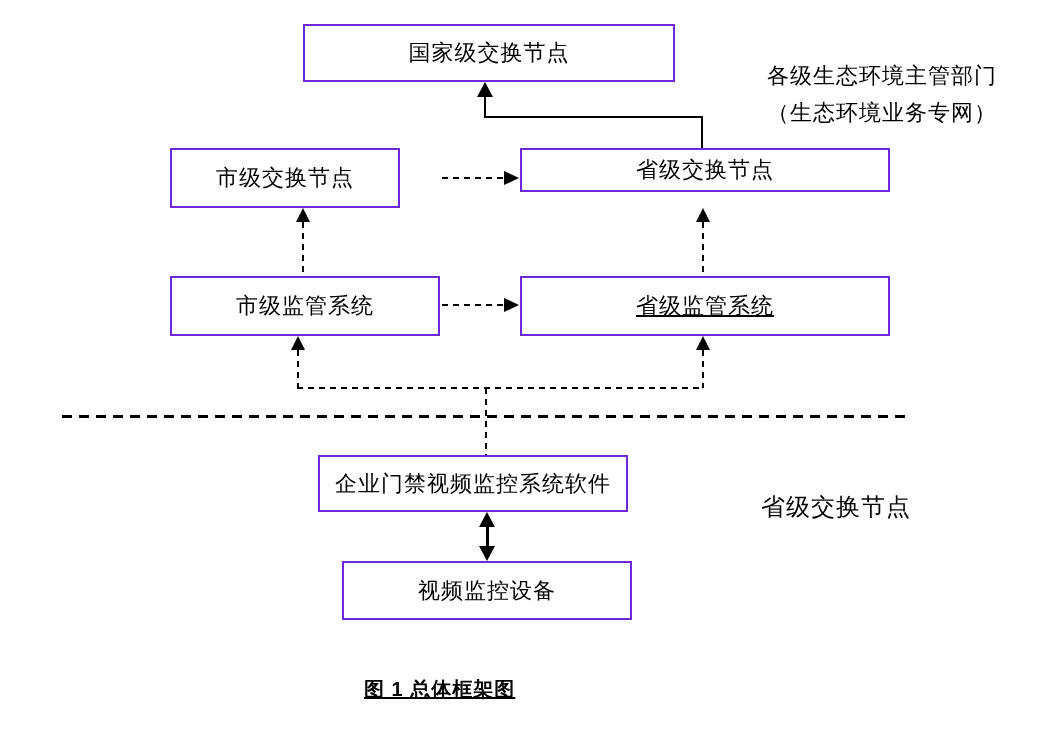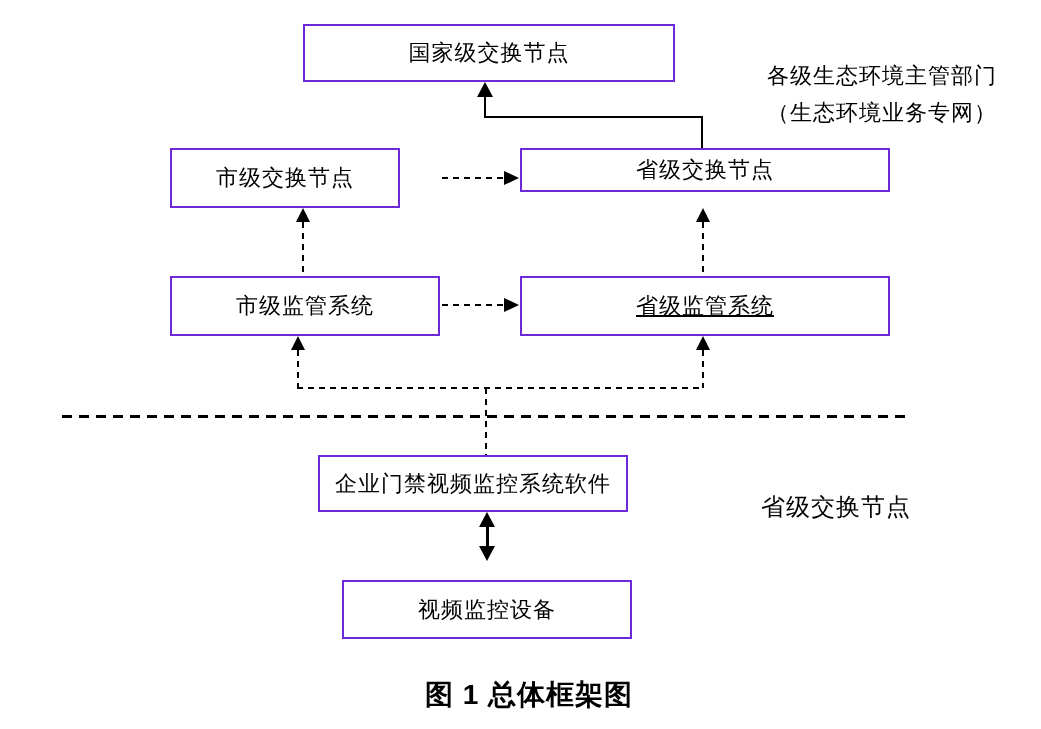--- a/index.html
+++ b/index.html
@@ -55,46 +55,47 @@
     position: absolute;
     font-size: 22px;
     letter-spacing: 1px;
     text-align: center;
     white-space: nowrap;
   }
   .caption {
     position: absolute;
     left: 364px; top: 676px;
     width: 330px;
-    text-align: center;
+    text-align: left;
     font-family: "Liberation Sans", "DejaVu Sans", sans-serif;
     font-weight: bold;
-    font-size: 28px;
+    font-size: 20px;
     letter-spacing: 1px;
     white-space: nowrap;
+    text-decoration: underline;
   }
 </style>
 </head>
 <body>
 
 <div class="canvas">
 
   <div class="box" style="left:303px; top:24px; width:372px; height:58px;">国家级交换节点</div>
 
   <div class="box" style="left:170px; top:148px; width:230px; height:60px;">市级交换节点</div>
 
   <div class="box" style="left:520px; top:148px; width:370px; height:44px;">省级交换节点</div>
 
   <div class="box" style="left:170px; top:276px; width:270px; height:60px;">市级监管系统</div>
 
   <div class="box" style="left:520px; top:276px; width:370px; height:60px;text-decoration:underline;">省级监管系统</div>
 
   <div class="box" style="left:318px; top:455px; width:310px; height:57px;">企业门禁视频监控系统软件</div>
 
-  <div class="box" style="left:342px; top:561px; width:290px; height:59px;margin-top:19px;">视频监控设备</div>
+  <div class="box" style="left:342px; top:561px; width:290px; height:59px;">视频监控设备</div>
 
   <div class="solid-v" style="left:701px; top:117px; height:31px;"></div>
   <div class="solid-h" style="left:485px; top:116px; width:218px;"></div>
   <div class="solid-v" style="left:484px; top:95px; height:23px;"></div>
   <div class="arr arr-up-lg" style="left:477px; top:82px;"></div>
 
   <div class="hdash" style="left:442px; top:177px; width:62px;"></div>
   <div class="arr arr-right" style="left:504px; top:171px;"></div>
 
   <div class="hdash" style="left:442px; top:304px; width:62px;"></div>

